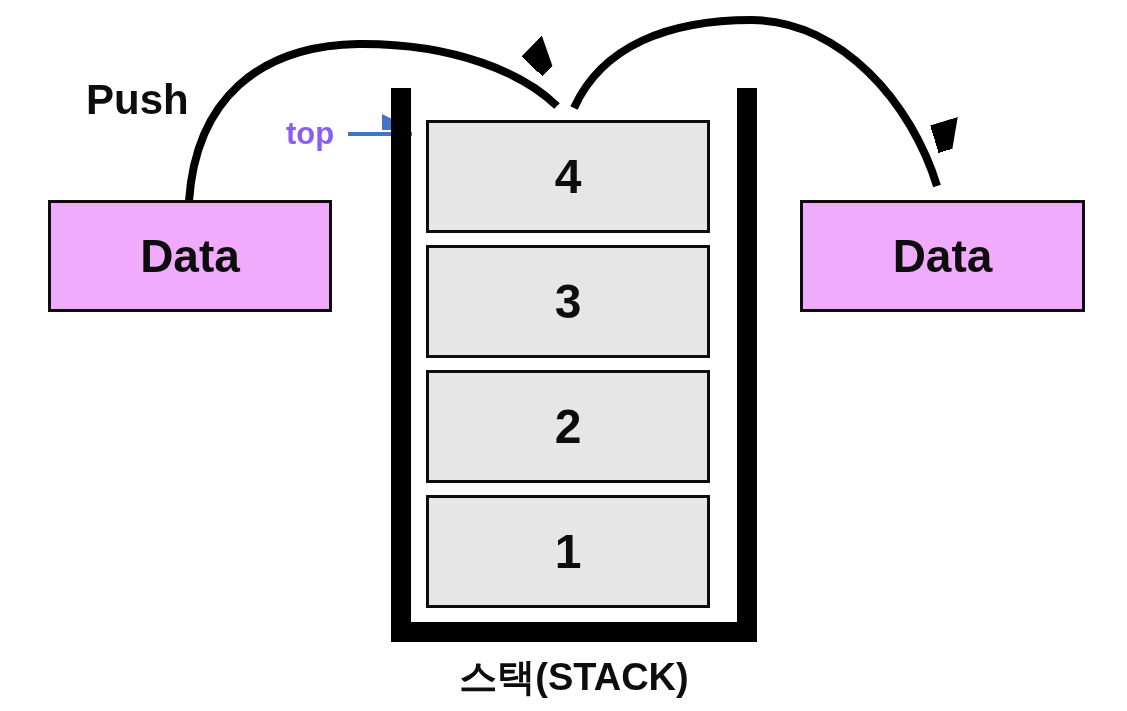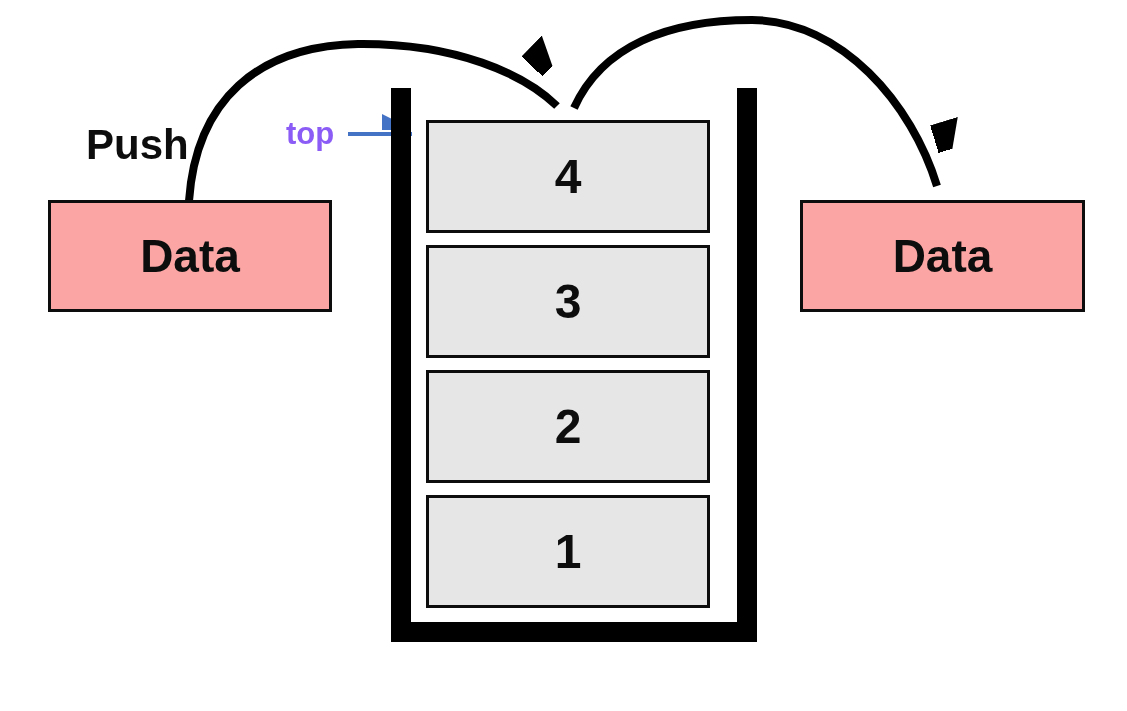--- a/index.html
+++ b/index.html
@@ -21,27 +21,27 @@
     pointer-events: none;
   }
   .op-label {
     position: absolute;
     font-size: 42px;
     font-weight: bold;
     color: #0d0d0d;
     letter-spacing: 0px;
     white-space: nowrap;
   }
-  .push-label { left: 86px; top: 76px; margin-top: 45px; }
+  .push-label { left: 86px; top: 76px; }
   .pop-label  { left: 961px; top: 79px; }
   .data-box {
     position: absolute;
     width: 284px;
     height: 112px;
-    background: #fca5a5;
+    background: #f0abfc;
     border: 3px solid #0d0d0d;
     box-sizing: border-box;
     display: flex;
     align-items: center;
     justify-content: center;
     font-size: 46px;
     font-weight: bold;
     color: #0d0d0d;
   }
   .data-box-left  { left: 48px;  top: 200px; }
@@ -132,14 +132,15 @@
   <div class="stack-box slot-1">
     <span>3</span>
   </div>
   <div class="stack-box slot-2">
     <span>2</span>
   </div>
   <div class="stack-box slot-3">
     <span>1</span>
   </div>
 
+  <div class="stack-caption">스택(STACK)</div>
 
 </div>
 
 </body></html>

